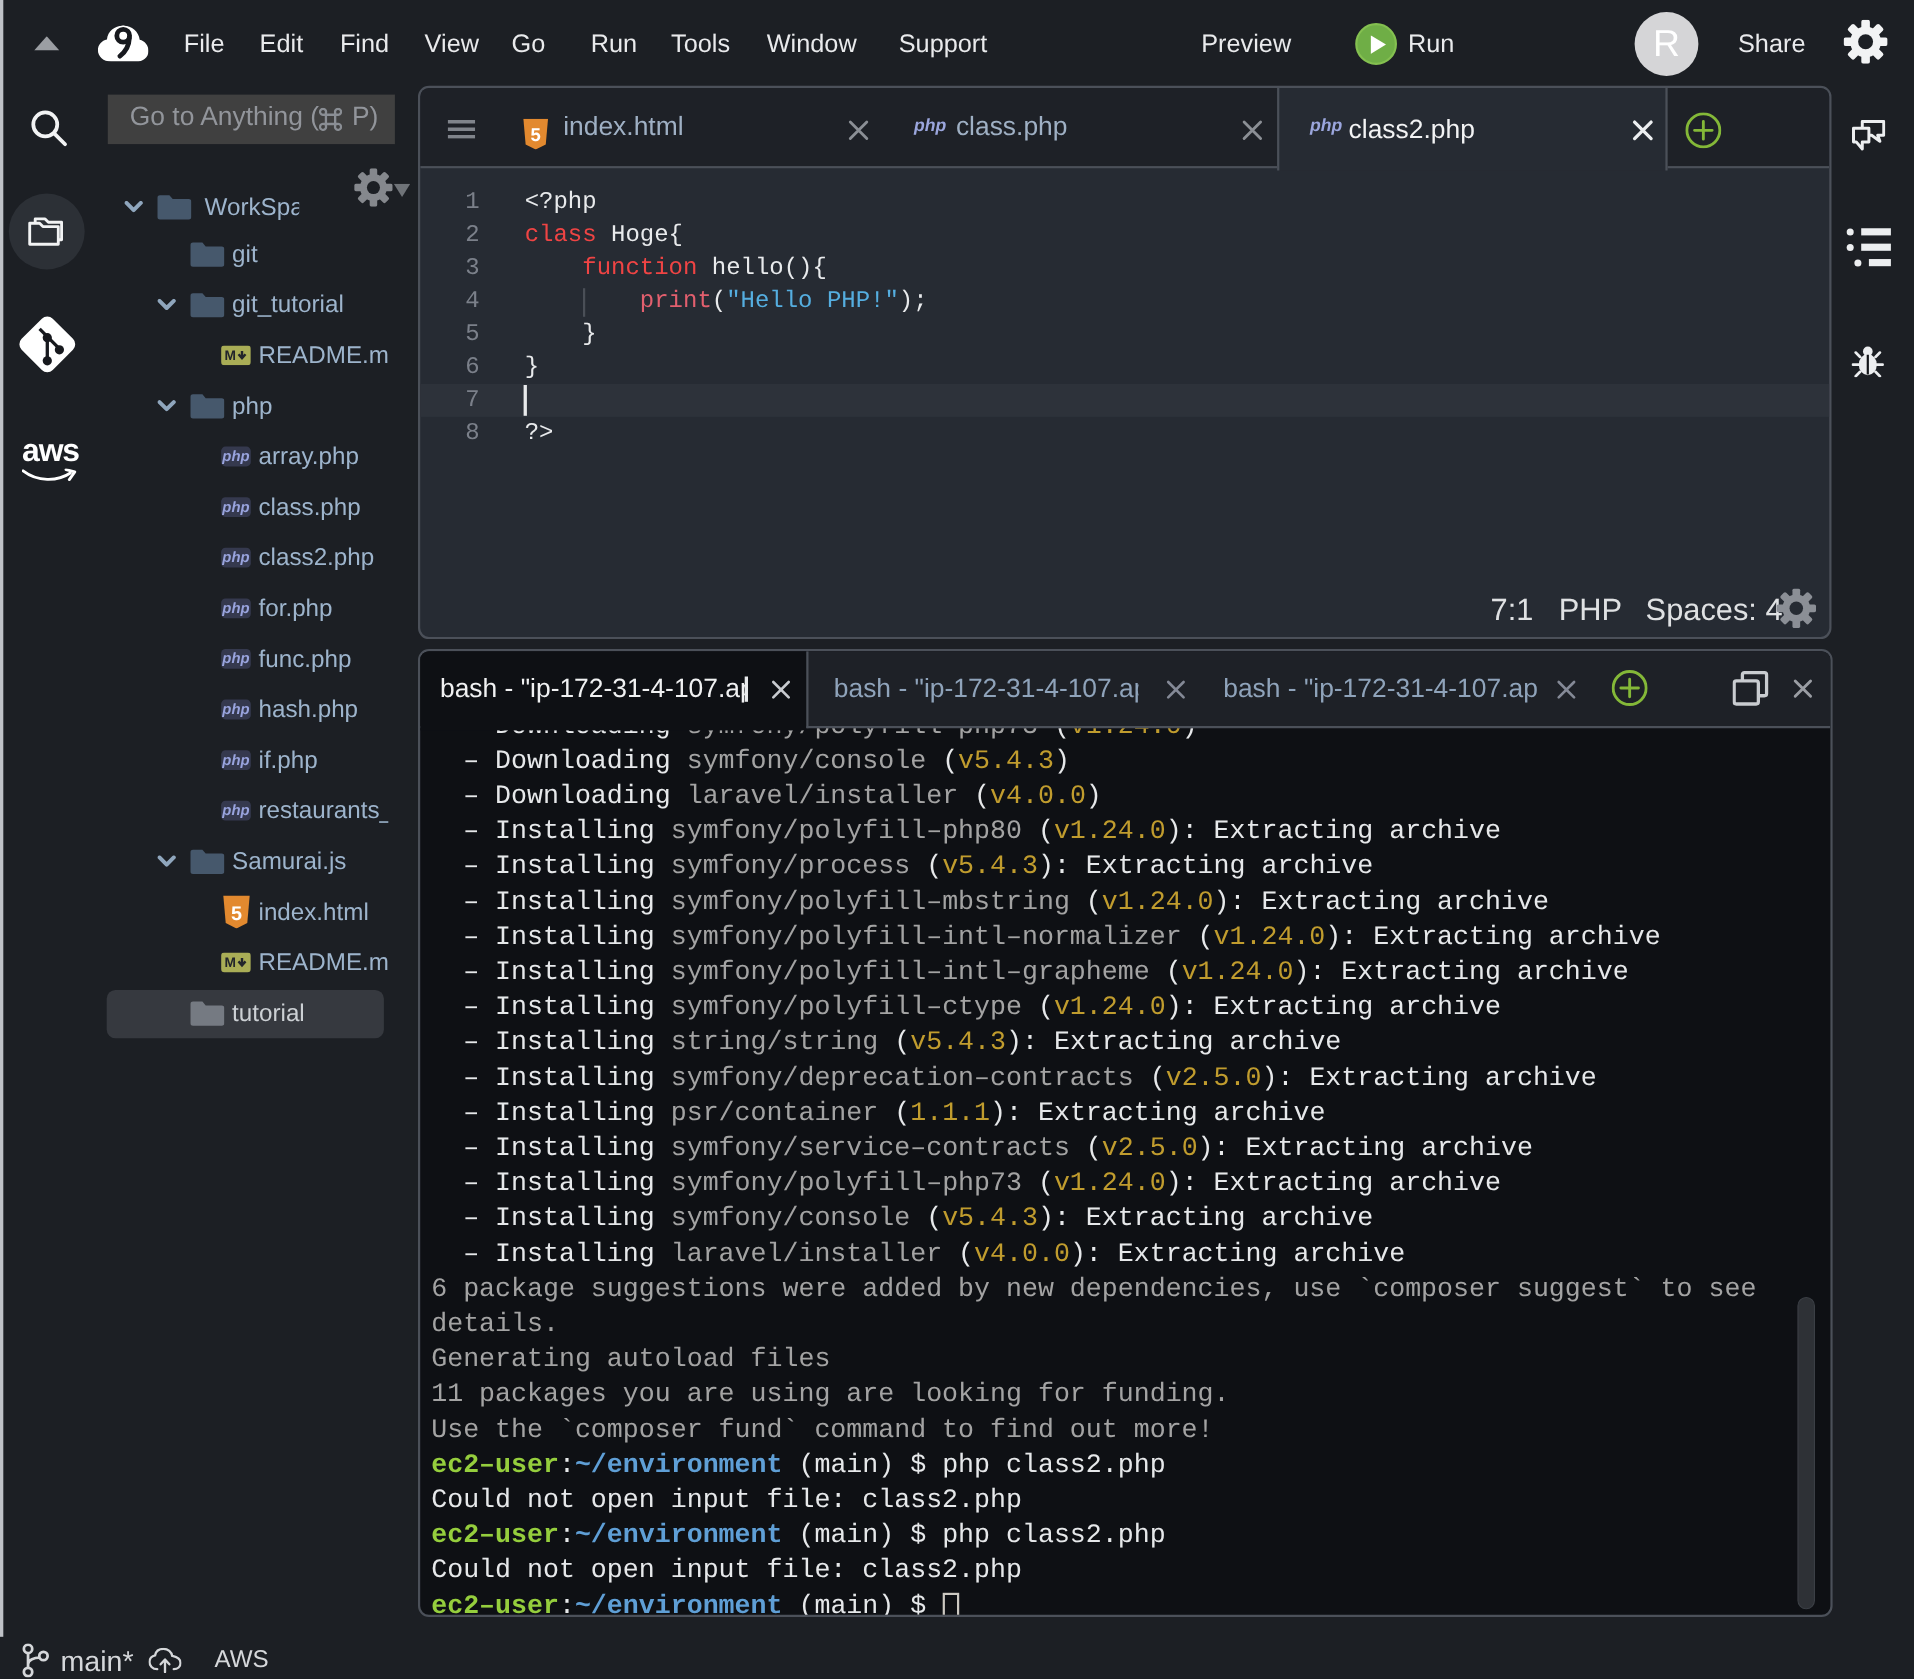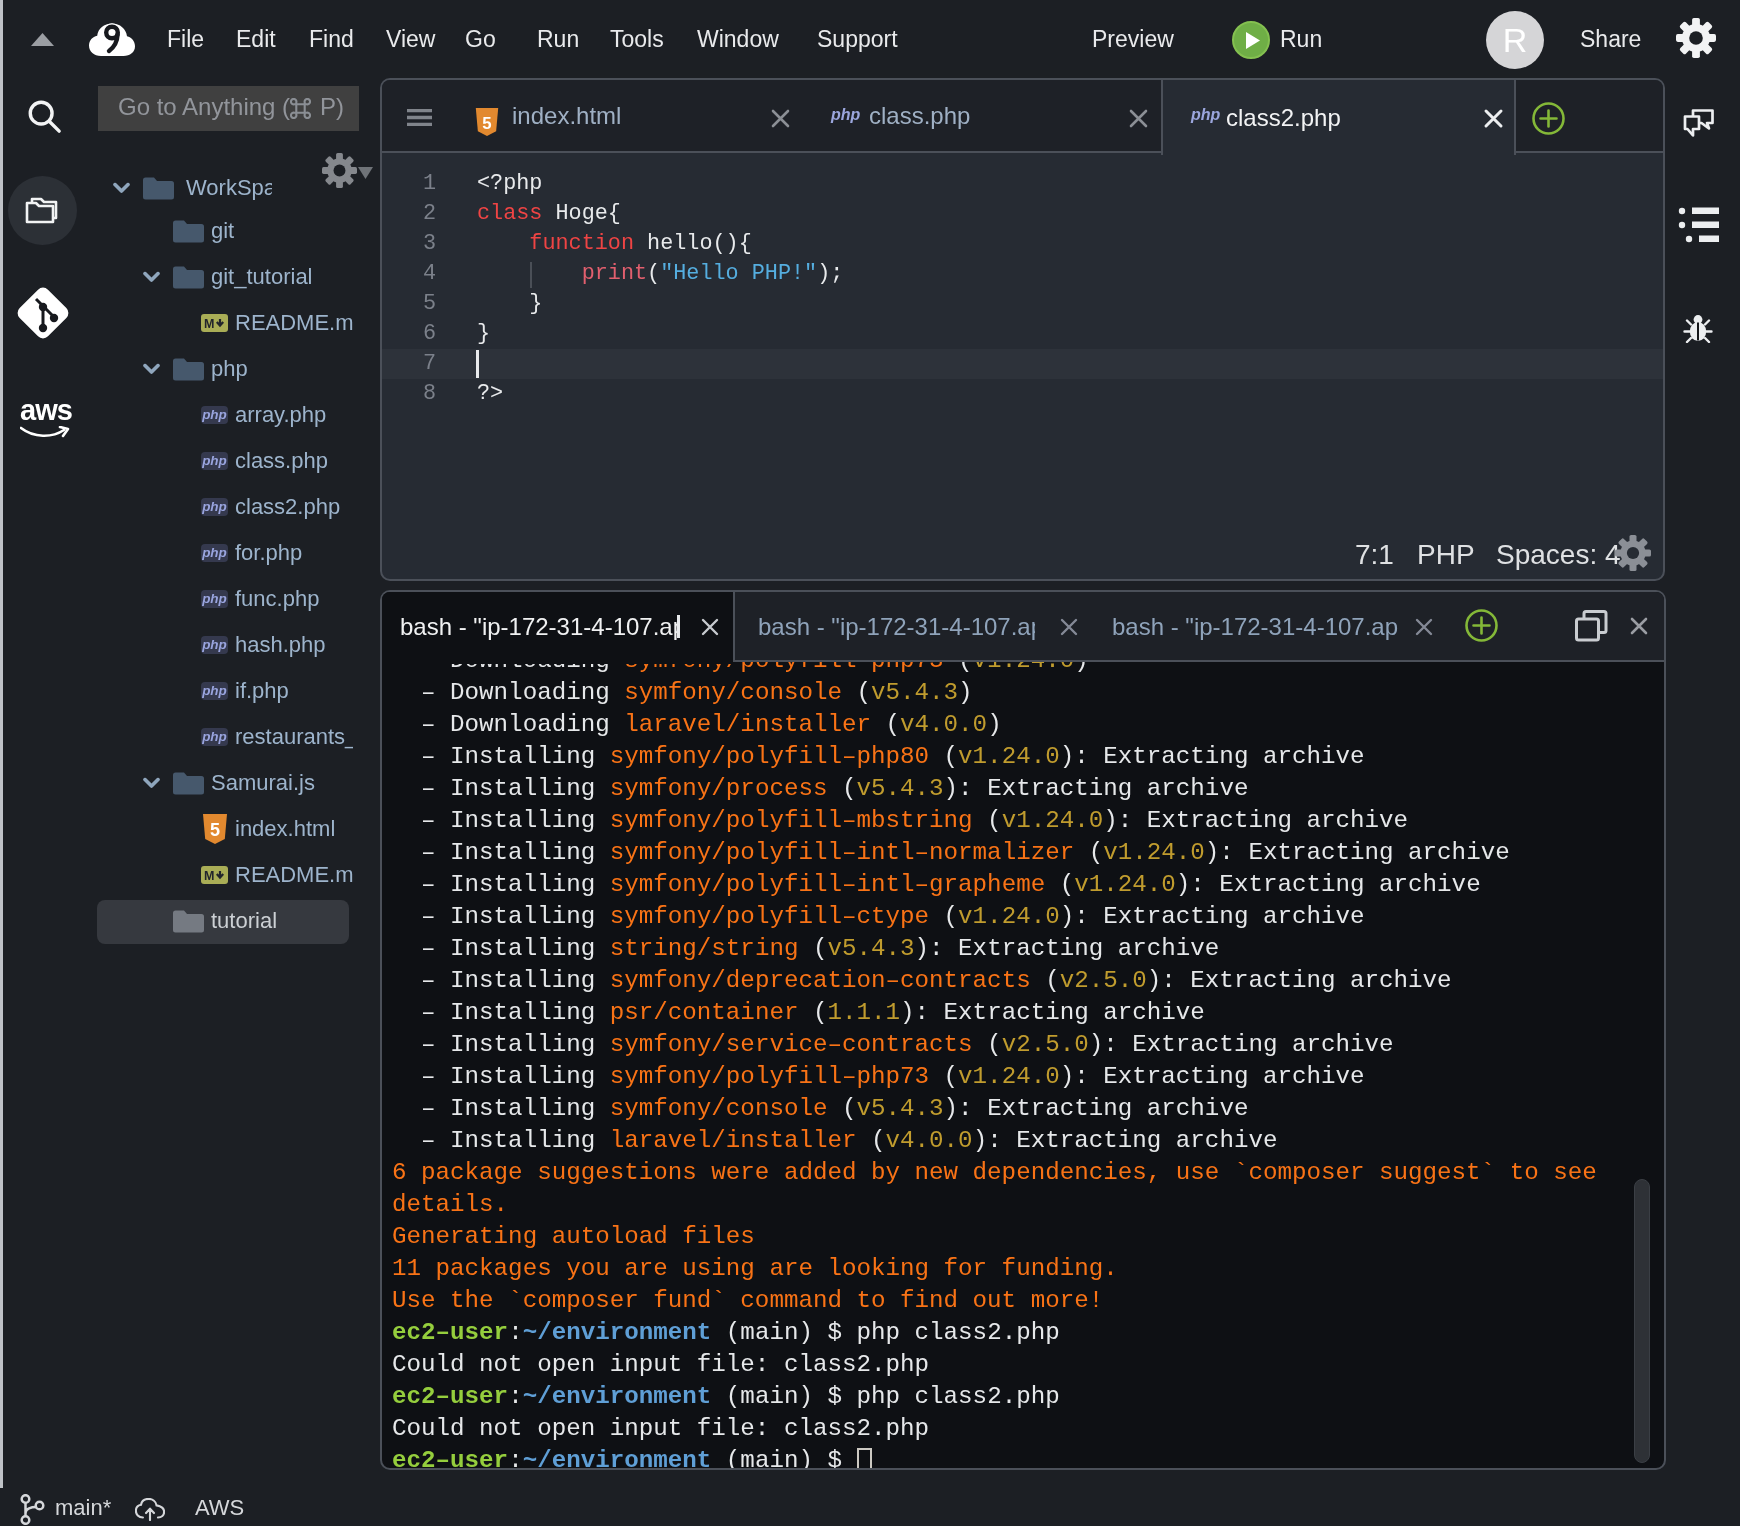--- a/index.html
+++ b/index.html
@@ -20,21 +20,21 @@
   .code { font-family:"Liberation Mono",monospace; font-size:21.8px; white-space:pre; }
   .gut { position:absolute; width:54px; text-align:right; color:#7b808a; }
   .cl { position:absolute; left:95px; }
   .kw { color:#ef4444; } .fn { color:#e25f6e; } .st { color:#55aee0; }
   .tabtxt { position:absolute; top:50%; transform:translateY(-50%); color:#9fb0c4; font-size:24px; }
   .xico { position:absolute; top:28px; }
   .phpt { position:absolute; color:#9ba6dd; font-style:italic; font-weight:bold; font-size:16px; }
   .stat { position:absolute; top:459px; color:#dfe1e3; font-size:28px; }
   
   .tl { position:absolute; left:10px; font-family:"Liberation Mono",monospace; font-size:24.2px; white-space:pre; color:#e6e8ea; }
-  .tg { color:#f97316; }
+  .tg { color:#a3a3a3; }
   .ty { color:#c09c2e; }
   .tbg { color:#95ce3d; font-weight:bold; }
   .tbb { color:#5f9fd6; font-weight:bold; }
   
   .trow { position:absolute; left:86px; width:267px; height:46px; overflow:hidden; }
   .phpb { position:absolute; top:50%; transform:translateY(-50%); width:27px; height:18px; background:#35394e; border-radius:4px;
     color:#99a4de; font-style:italic; font-weight:bold; font-size:13.5px; text-align:center; line-height:17px; }
   .tlabel { position:absolute; top:50%; transform:translateY(-50%); color:#9db4cc; font-size:22px; white-space:nowrap; }
   .folder { position:absolute; top:50%; transform:translateY(-50%); width:31px; height:24px; }
   .chev { position:absolute; top:50%; transform:translateY(-50%); }
@@ -410,19 +410,19 @@
   </svg>
 </div>
 
 <div class="abs" style="left:0; top:1481px; width:1740px; height:45px;">
   <svg class="abs" style="left:17px; top:13px;" width="29" height="31" viewBox="0 0 29 31">
     <circle cx="8.5" cy="5" r="3.8" fill="none" stroke="#d5d7da" stroke-width="2.5"></circle>
     <circle cx="8.5" cy="26" r="3.8" fill="none" stroke="#d5d7da" stroke-width="2.5"></circle>
     <circle cx="22.5" cy="11.5" r="3.8" fill="none" stroke="#d5d7da" stroke-width="2.5"></circle>
     <path d="M8.5 9 v13 M8.5 19 c0 -4.5 6 -6 10.5 -6" fill="none" stroke="#d5d7da" stroke-width="2.5"></path>
   </svg>
-  <span class="abs" style="left:55px; top:14px; color:#d5d7da; font-size:22px;">main*</span>
+  <span class="abs" style="left:55px; top:14px; color:#d5d7da; font-size:26px;">main*</span>
   <svg class="abs" style="left:135px; top:17px;" width="30" height="23" viewBox="0 0 34 26">
     <path d="M9 22 C4 22 1 18.5 1 14.5 C1 11 3.5 8.3 6.8 7.7 C7.5 3.5 11 1 15.5 1 C20 1 23.8 4 24.4 8.3 C27.2 8.9 33 10 33 15.5 C33 19.5 30 22 26 22" fill="none" stroke="#d5d7da" stroke-width="2.4" stroke-linecap="round"></path>
     <path d="M17 25 v-12 M12.5 17 l4.5 -5 4.5 5" fill="none" stroke="#d5d7da" stroke-width="2.4" stroke-linecap="round" stroke-linejoin="round"></path>
   </svg>
   <span class="abs" style="left:195px; top:14px; color:#d5d7da; font-size:22px;">AWS</span>
 </div>
 
 </body></html>

